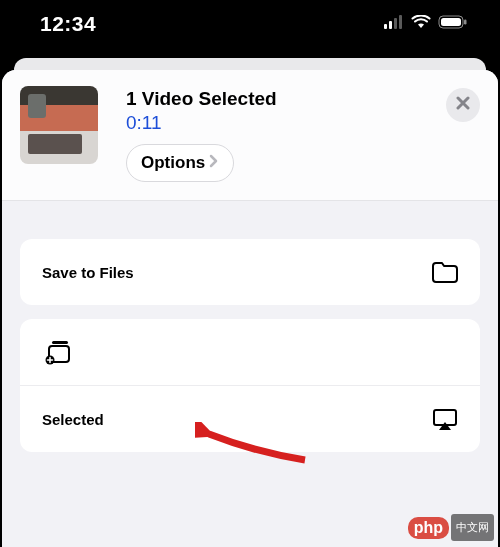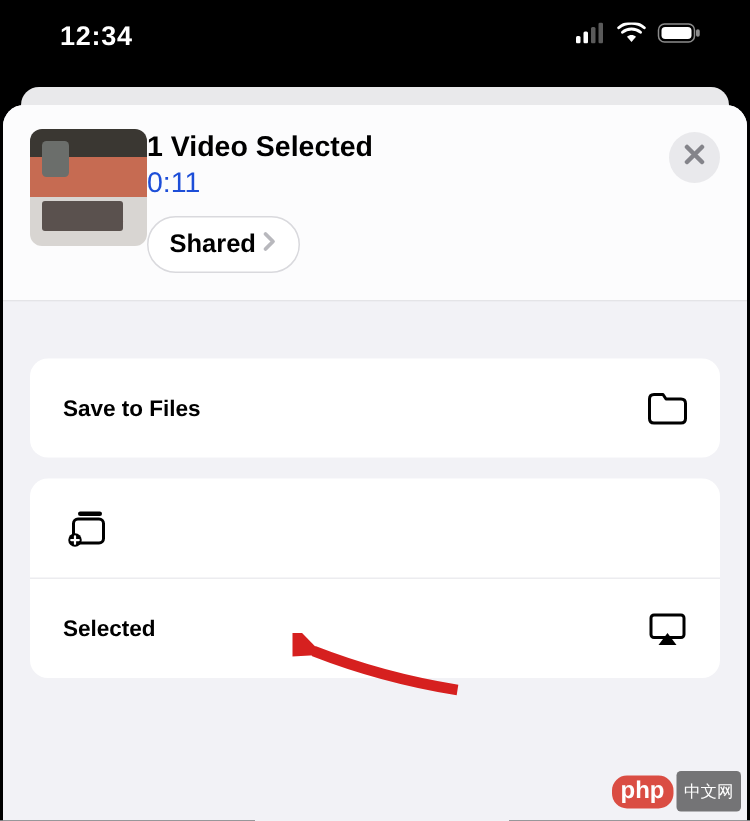--- a/index.html
+++ b/index.html
@@ -12,21 +12,21 @@
     position: relative;
   }
   .status-bar {
     height: 48px;
     display: flex;
     justify-content: space-between;
     align-items: center;
     padding: 0 32px 0 40px;
     color: #fff;
   }
-  .status-time { font-size: 18px; font-weight: 600; letter-spacing: 0.5px; }
+  .status-time { font-size: 21px; font-weight: 600; letter-spacing: 0.5px; }
   .status-icons { display: flex; align-items: center; gap: 7px; }
 
   .sheet-backdrop {
     position: absolute;
     top: 58px;
     left: 14px;
     right: 14px;
     height: 16px;
     background: #e9e9eb;
     border-radius: 12px 12px 0 0;
@@ -39,21 +39,21 @@
     bottom: 0;
     background: #f2f2f6;
     border-radius: 14px 14px 0 0;
     overflow: hidden;
   }
   .sheet-header {
     background: #fcfcfd;
     padding: 16px 18px 18px 18px;
     display: flex;
     align-items: flex-start;
-    gap: 0;
+    gap: 28px;
     border-bottom: 1px solid #e4e4e7;
   }
   .thumb {
     width: 78px;
     height: 78px;
     border-radius: 8px;
     background: linear-gradient(180deg, #3a3732 0%, #3a3732 24%, #c66b52 24%, #c66b52 58%, #d8d5d2 58%, #d8d5d2 100%);
     position: relative;
     overflow: hidden;
     flex-shrink: 0;
@@ -194,21 +194,21 @@
 
 <div class="sheet">
   <div class="sheet-header">
     <div class="thumb">
         <span class="dot"></span>
       </div>
     <div class="header-text">
       <div class="header-title">1 Video Selected</div>
       <div class="header-sub">0:11</div>
       <div class="options-btn">
-        <span>Shared</span>
+        <span>Options</span>
         <span>
           <svg width="10" height="14" viewBox="0 0 10 14">
               <path d="M2 2 L7 7 L2 12" stroke="#b8b8bd" stroke-width="2.5" fill="none" stroke-linecap="round" stroke-linejoin="round"></path>
             </svg>
         </span>
       </div>
     </div>
     <div class="close-btn">
       <span>
         <svg width="14" height="14" viewBox="0 0 14 14">

